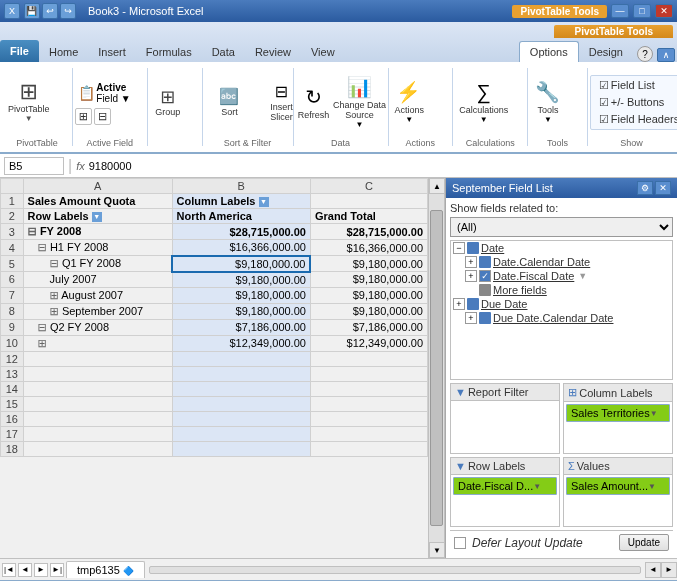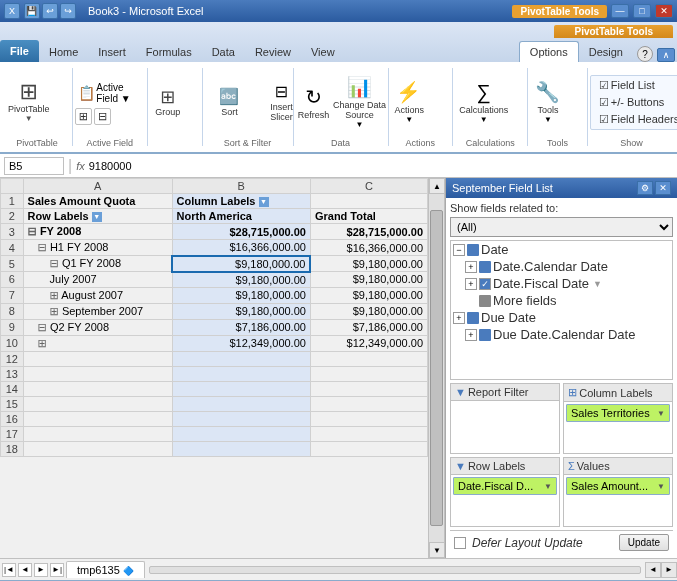--- a/index.html
+++ b/index.html
@@ -52,27 +52,27 @@
     
     .pivot-panel { width: 232px; background: white; border-left: 1px solid #aaa; display: flex; flex-direction: column; overflow: hidden; height: 100%; }
     .pivot-panel-header { background: linear-gradient(to bottom, #4a7bbd, #2a5a9f); color: white; padding: 3px 6px; font-size: 11px; display: flex; justify-content: space-between; align-items: center; }
     .pivot-panel-body { flex: 1; overflow: hidden; display: flex; flex-direction: column; padding: 4px; gap: 3px; }
     .field-list-select { width: 100%; border: 1px solid #999; padding: 2px; font-size: 11px; }
     .field-tree { border: 1px solid #c0c0c0; flex: 0 0 140px; overflow-y: auto; background: white; }
     .tree-item { display: flex; align-items: center; padding: 1px 2px; cursor: pointer; gap: 2px; }
     .tree-toggle { width: 12px; height: 12px; border: 1px solid #999; background: white; display: flex; align-items: center; justify-content: center; font-size: 9px; cursor: pointer; }
     .tree-icon { width: 14px; height: 14px; background: #4a7bbd; display: inline-block; border-radius: 1px; flex-shrink: 0; }
     .tree-checkbox { width: 12px; height: 12px; border: 1px solid #999; background: white; display: inline-flex; align-items: center; justify-content: center; font-size: 9px; flex-shrink: 0; }
-    .tree-label { font-size: 13px; color: #333; }
+    .tree-label { font-size: 11px; color: #333; text-decoration: underline; }
     .tree-indent { padding-left: 14px; }
     .drag-areas { display: grid; grid-template-columns: 1fr 1fr; gap: 3px; flex: 1; }
     .drag-area { border: 1px solid #c0c0c0; display: flex; flex-direction: column; background: white; }
     .drag-area-header { background: #e8e8e8; padding: 2px 4px; font-size: 10px; color: #333; display: flex; align-items: center; gap: 2px; border-bottom: 1px solid #c0c0c0; }
     .drag-area-content { flex: 1; display: flex; flex-direction: column; gap: 2px; padding: 2px; }
-    .drag-pill { background: #bef264; border: 1px solid #8aabcc; padding: 2px 4px; font-size: 10px; display: flex; align-items: center; justify-content: space-between; border-radius: 1px; cursor: pointer; }
+    .drag-pill { background: #84cc16; border: 1px solid #8aabcc; padding: 2px 4px; font-size: 10px; display: flex; align-items: center; border-radius: 1px; cursor: pointer; }
     .drag-pill-arrow { font-size: 8px; color: #555; }
     .defer-row { display: flex; align-items: center; gap: 6px; padding: 3px 4px; border-top: 1px solid #c0c0c0; }
     .defer-checkbox { width: 12px; height: 12px; border: 1px solid #999; background: white; }
     .defer-label { font-size: 12px; color: #333; flex: 1; font-style: italic; }
     .update-btn { background: linear-gradient(to bottom, #f5f5f5, #e0e0e0); border: 1px solid #999; padding: 2px 8px; font-size: 10px; cursor: pointer; border-radius: 2px; }
 
     
     .sheet-area { background: #f0f0f0; border-top: 1px solid #c0c0c0; height: 22px; display: flex; align-items: center; }
     .sheet-nav { display: flex; align-items: center; padding: 0 2px; gap: 2px; }
     .sheet-nav-btn { width: 14px; height: 14px; border: 1px solid #c0c0c0; background: white; display: flex; align-items: center; justify-content: center; font-size: 8px; cursor: pointer; }
@@ -150,21 +150,21 @@
     <div class="ribbon-group-label">PivotTable</div>
   </div>
   <div class="ribbon-separator"></div>
 
   <div class="group-section" style="min-width:70px;">
     <div class="ribbon-buttons">
       <div style="display:flex;flex-direction:column;gap:2px;">
         <div class="ribbon-btn" style="flex-direction:row;min-width:auto;">
           <div style="font-size:14px;line-height:1;">📋</div>
           <div style="display:flex;flex-direction:column;align-items:flex-start;">
-            <span style="font-size:10px;font-weight:normal;">Active</span>
+            <span style="font-size:10px;font-weight:bold;">Active</span>
             <span style="font-size:10px;">Field ▼</span>
           </div>
         </div>
         <div style="display:flex;gap:2px;">
           <div class="ribbon-btn-small" style="border:1px solid #c0c0c0;padding:1px 3px;">
             <span>⊞</span>
           </div>
           <div class="ribbon-btn-small" style="border:1px solid #c0c0c0;padding:1px 3px;">
             <span>⊟</span>
           </div>

